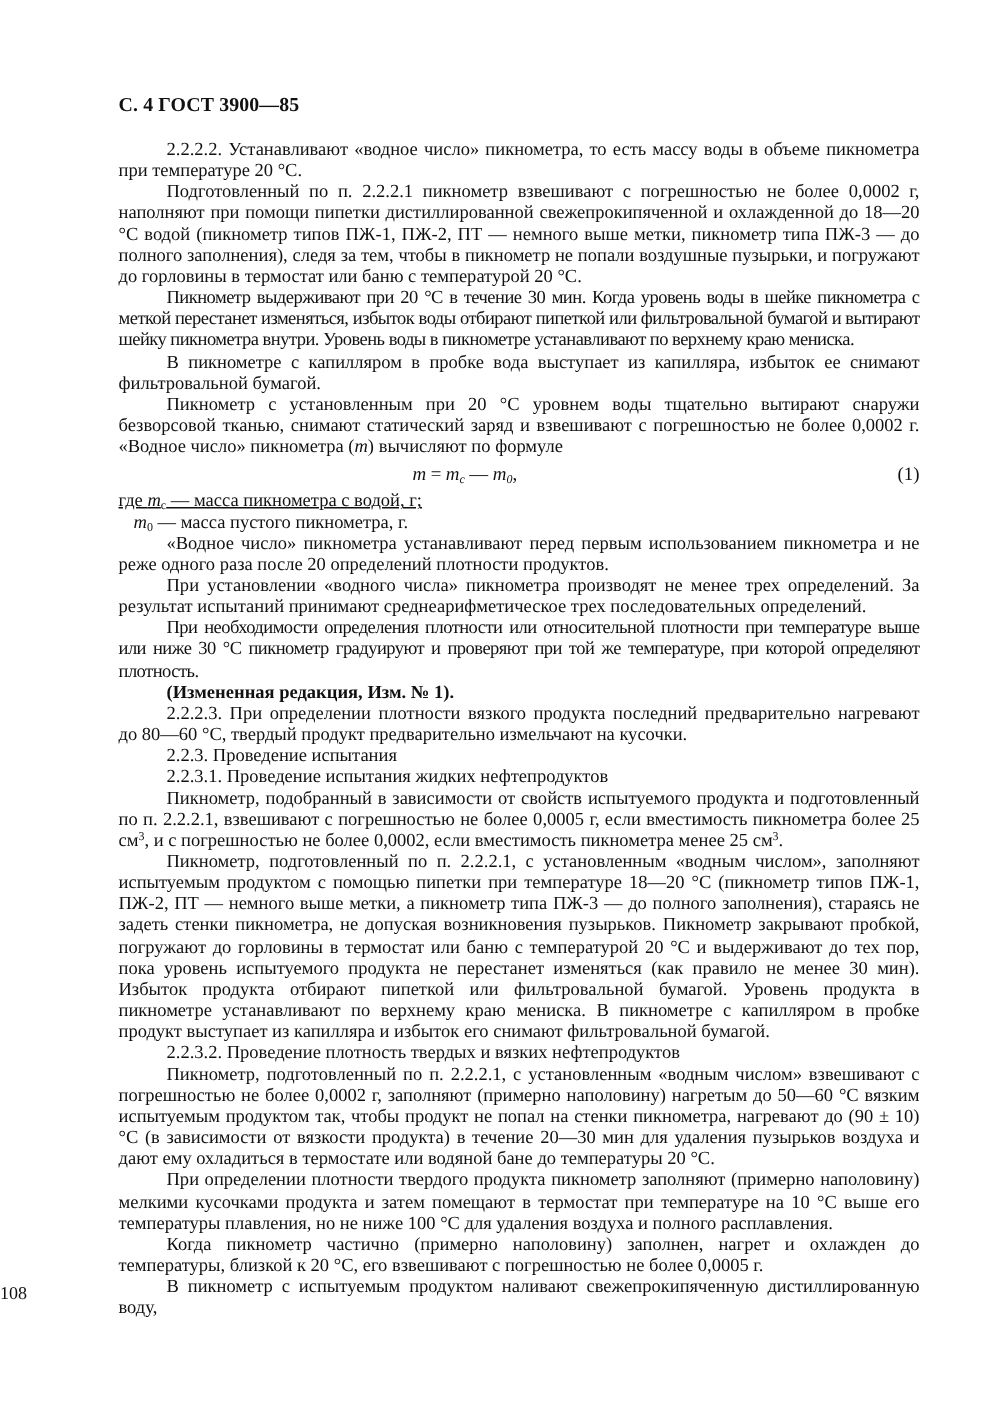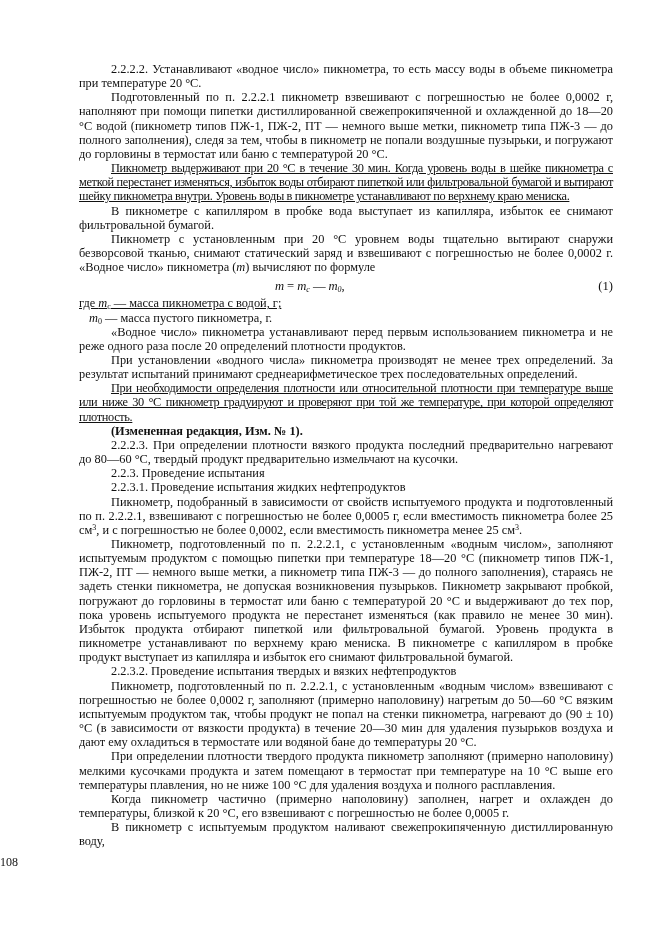--- a/index.html
+++ b/index.html
@@ -12,41 +12,42 @@
   .header {
     font-weight: bold; font-size: 13.2px; line-height: 16px;
     margin: 0 0 14px 0; letter-spacing: 0.1px;
   }
   p {
     margin: 0; font-size: 12.35px; line-height: 14.15px;
     text-align: justify; text-indent: 32px;
   }
   p.noind { text-indent: 0; text-decoration: underline; }
   p.ind2 { text-indent: 0; padding-left: 10px; }
-  .tight { letter-spacing: -0.35px; text-decoration: underline; }
+  .tight { letter-spacing: -0.35px; }
   .bold { font-weight: bold; }
   .formula {
     position: relative; height: 20px; font-size: 12.6px; line-height: 20px;
     margin: 2px 0 0 0;
   }
   .formula-expr { position: absolute; left: 196px; top: 0; font-style: italic; }
   .formula-expr .op { font-style: normal; padding: 0 3px; }
   .formula-num { position: absolute; right: 0; top: 0; }
   sub { font-size: 8px; vertical-align: -2px; line-height: 0; }
   sup { font-size: 8px; vertical-align: 4px; line-height: 0; }
   i { font-style: italic; }
   .page-number {
     position: absolute; left: 0; width: 661px; top: 855px;
     text-align: left; font-size: 12px;
   }
 </style>
 </head>
 <body>
 
 <div class="page">
+  <div class="header">С. 4 ГОСТ 3900—85</div>
 
   <p>2.2.2.2. Устанавливают «водное число» пикнометра, то есть массу воды в объеме пикнометра при температуре 20 °С.</p>
   <p>Подготовленный по п. 2.2.2.1 пикнометр взвешивают с погрешностью не более 0,0002 г, наполняют при помощи пипетки дистиллированной свежепрокипяченной и охлажденной до 18—20 °С водой (пикнометр типов ПЖ-1, ПЖ-2, ПТ — немного выше метки, пикнометр типа ПЖ-3 — до полного заполнения), следя за тем, чтобы в пикнометр не попали воздушные пузырьки, и погружают до горловины в термостат или баню с температурой 20 °С.</p>
   <p class="tight">Пикнометр выдерживают при 20 °С в течение 30 мин. Когда уровень воды в шейке пикнометра с меткой перестанет изменяться, избыток воды отбирают пипеткой или фильтровальной бумагой и вытирают шейку пикнометра внутри. Уровень воды в пикнометре устанавливают по верхнему краю мениска.</p>
   <p>В пикнометре с капилляром в пробке вода выступает из капилляра, избыток ее снимают фильтровальной бумагой.</p>
   <p><span>Пикнометр с установленным при 20 °С уровнем воды тщательно вытирают снаружи безворсовой тканью, снимают статический заряд и взвешивают с погрешностью не более 0,0002 г. «Водное число» пикнометра (</span><i>m</i><span>) вычисляют по формуле</span></p>
 
   <div class="formula">
     <span class="formula-expr"><span>m</span><span class="op">=</span><span>m</span><sub>c</sub><span class="op">—</span><span>m</span><sub>0</sub><span style="font-style:normal">,</span></span>
     <span class="formula-num">(1)</span>
@@ -57,20 +58,20 @@
 
   <p>«Водное число» пикнометра устанавливают перед первым использованием пикнометра и не реже одного раза после 20 определений плотности продуктов.</p>
   <p>При установлении «водного числа» пикнометра производят не менее трех определений. За результат испытаний принимают среднеарифметическое трех последовательных определений.</p>
   <p class="tight">При необходимости определения плотности или относительной плотности при температуре выше или ниже 30 °С пикнометр градуируют и проверяют при той же температуре, при которой определяют плотность.</p>
   <p class="bold">(Измененная редакция, Изм. № 1).</p>
   <p>2.2.2.3. При определении плотности вязкого продукта последний предварительно нагревают до 80—60 °С, твердый продукт предварительно измельчают на кусочки.</p>
   <p>2.2.3. Проведение испытания</p>
   <p>2.2.3.1. Проведение испытания жидких нефтепродуктов</p>
   <p><span>Пикнометр, подобранный в зависимости от свойств испытуемого продукта и подготовленный по п. 2.2.2.1, взвешивают с погрешностью не более 0,0005 г, если вместимость пикнометра более 25 см</span><sup>3</sup><span>, и с погрешностью не более 0,0002, если вместимость пикнометра менее 25 см</span><sup>3</sup><span>.</span></p>
   <p>Пикнометр, подготовленный по п. 2.2.2.1, с установленным «водным числом», заполняют испытуемым продуктом с помощью пипетки при температуре 18—20 °С (пикнометр типов ПЖ-1, ПЖ-2, ПТ — немного выше метки, а пикнометр типа ПЖ-3 — до полного заполнения), стараясь не задеть стенки пикнометра, не допуская возникновения пузырьков. Пикнометр закрывают пробкой, погружают до горловины в термостат или баню с температурой 20 °С и выдерживают до тех пор, пока уровень испытуемого продукта не перестанет изменяться (как правило не менее 30 мин). Избыток продукта отбирают пипеткой или фильтровальной бумагой. Уровень продукта в пикнометре устанавливают по верхнему краю мениска. В пикнометре с капилляром в пробке продукт выступает из капилляра и избыток его снимают фильтровальной бумагой.</p>
-  <p>2.2.3.2. Проведение испытания твердых и вязких нефтепродуктов</p>
+  <p>2.2.3.2. Проведение плотность твердых и вязких нефтепродуктов</p>
   <p>Пикнометр, подготовленный по п. 2.2.2.1, с установленным «водным числом» взвешивают с погрешностью не более 0,0002 г, заполняют (примерно наполовину) нагретым до 50—60 °С вязким испытуемым продуктом так, чтобы продукт не попал на стенки пикнометра, нагревают до (90 ± 10) °С (в зависимости от вязкости продукта) в течение 20—30 мин для удаления пузырьков воздуха и дают ему охладиться в термостате или водяной бане до температуры 20 °С.</p>
   <p>При определении плотности твердого продукта пикнометр заполняют (примерно наполовину) мелкими кусочками продукта и затем помещают в термостат при температуре на 10 °С выше его температуры плавления, но не ниже 100 °С для удаления воздуха и полного расплавления.</p>
   <p>Когда пикнометр частично (примерно наполовину) заполнен, нагрет и охлажден до температуры, близкой к 20 °С, его взвешивают с погрешностью не более 0,0005 г.</p>
   <p>В пикнометр с испытуемым продуктом наливают свежепрокипяченную дистиллированную воду,</p>
 </div>
 
 <div class="page-number">108</div>
 
 </body></html>

